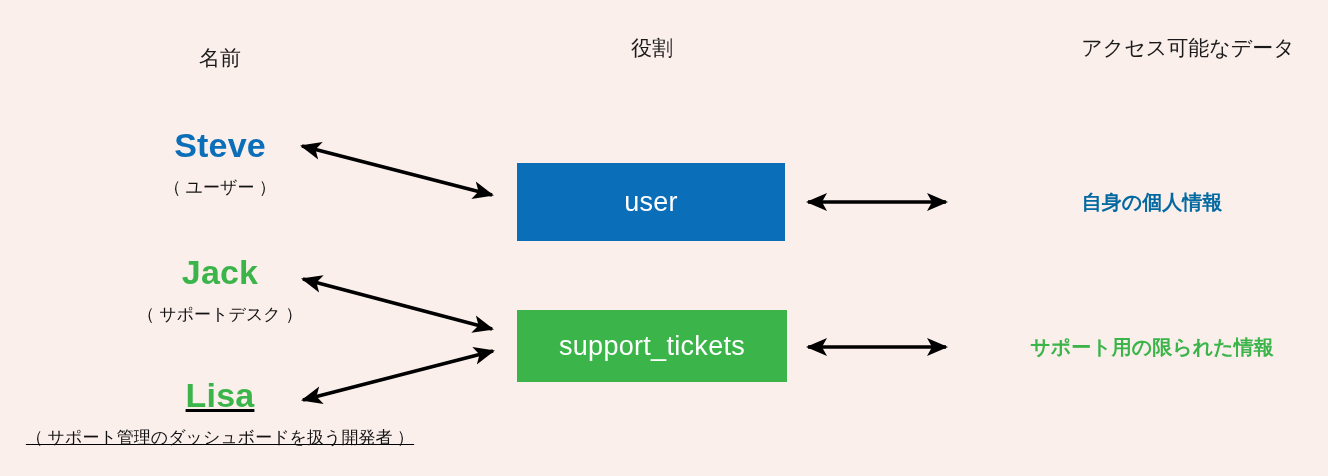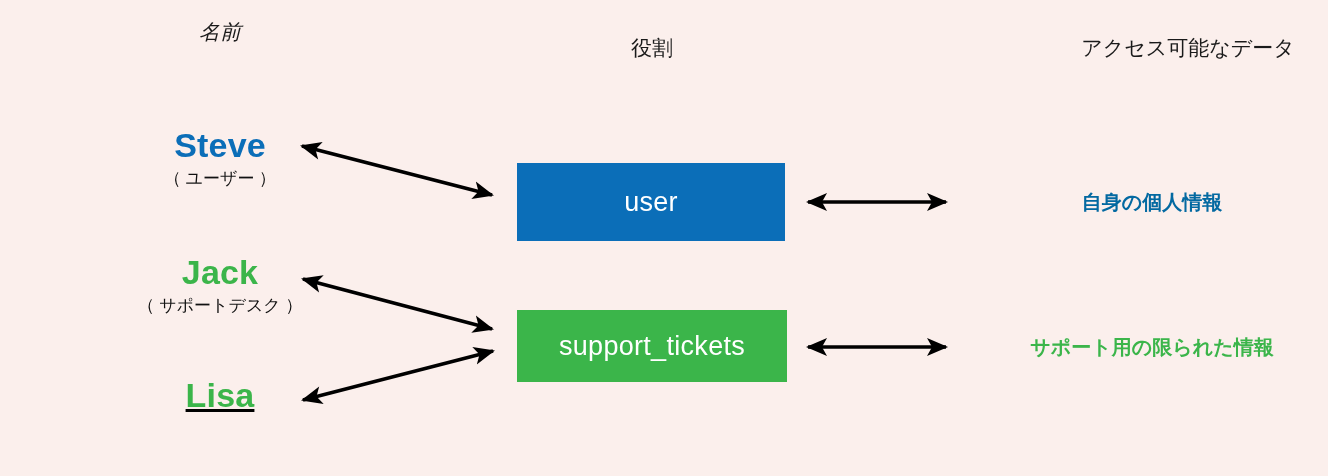--- a/index.html
+++ b/index.html
@@ -30,21 +30,21 @@
   .person .pname{
     font-size:34px;
     font-weight:700;
     line-height:1.05;
     letter-spacing:.2px;
   }
   .person .prole{
     font-size:17px;
     color:#111;
     line-height:1.25;
-    margin-top:4px;
+    margin-top:13px;
   }
 
   .node{
     position:absolute;
     display:flex;
     align-items:center;
     justify-content:center;
     color:#ffffff;
     font-size:27px;
     font-weight:400;
@@ -64,34 +64,35 @@
     position:absolute;left:0;top:0;
     width:1328px;height:476px;
     pointer-events:none;
   }
 </style>
 </head>
 <body>
 
 <div id="stage" style="background: rgb(251, 239, 236);">
 
-  <div class="hdr" style="left: 220px; top: 18px; font-style: italic;">名前</div>
+  <div class="hdr" style="left: 220px; top: 44px;">名前</div>
   <div class="hdr" style="left: 652px; top: 34px;">役割</div>
   <div class="hdr" style="left: 1188px; top: 34px;">アクセス可能なデータ</div>
 
   <div class="person" style="left: 220px; top: 128px;">
     <div class="pname" style="color: rgb(11, 110, 184);">Steve</div>
     <div class="prole">（ ユーザー ）</div>
   </div>
   <div class="person" style="left: 220px; top: 255px;">
     <div class="pname" style="color: rgb(59, 181, 74);">Jack</div>
     <div class="prole">（ サポートデスク ）</div>
   </div>
   <div class="person" style="left: 220px; top: 378px; text-decoration: underline;">
     <div class="pname" style="color: rgb(59, 181, 74);">Lisa</div>
+    <div class="prole">（ サポート管理のダッシュボードを扱う開発者 ）</div>
   </div>
 
   <div class="node" style="left: 517px; top: 163px; width: 268px; height: 78px; background: rgb(11, 110, 184); color: rgb(255, 255, 255);">user</div>
   <div class="node" style="left: 517px; top: 310px; width: 270px; height: 72px; background: rgb(59, 181, 74); color: rgb(255, 255, 255);">support_tickets</div>
 
   <div class="dlabel" style="left: 1152px; top: 202px; color: #0369a1;">自身の個人情報</div>
   <div class="dlabel" style="left: 1152px; top: 347px; color: rgb(59, 181, 74);">サポート用の限られた情報</div>
 
   <svg class="arrows" viewBox="0 0 1328 476" xmlns="http://www.w3.org/2000/svg">
     <defs>

